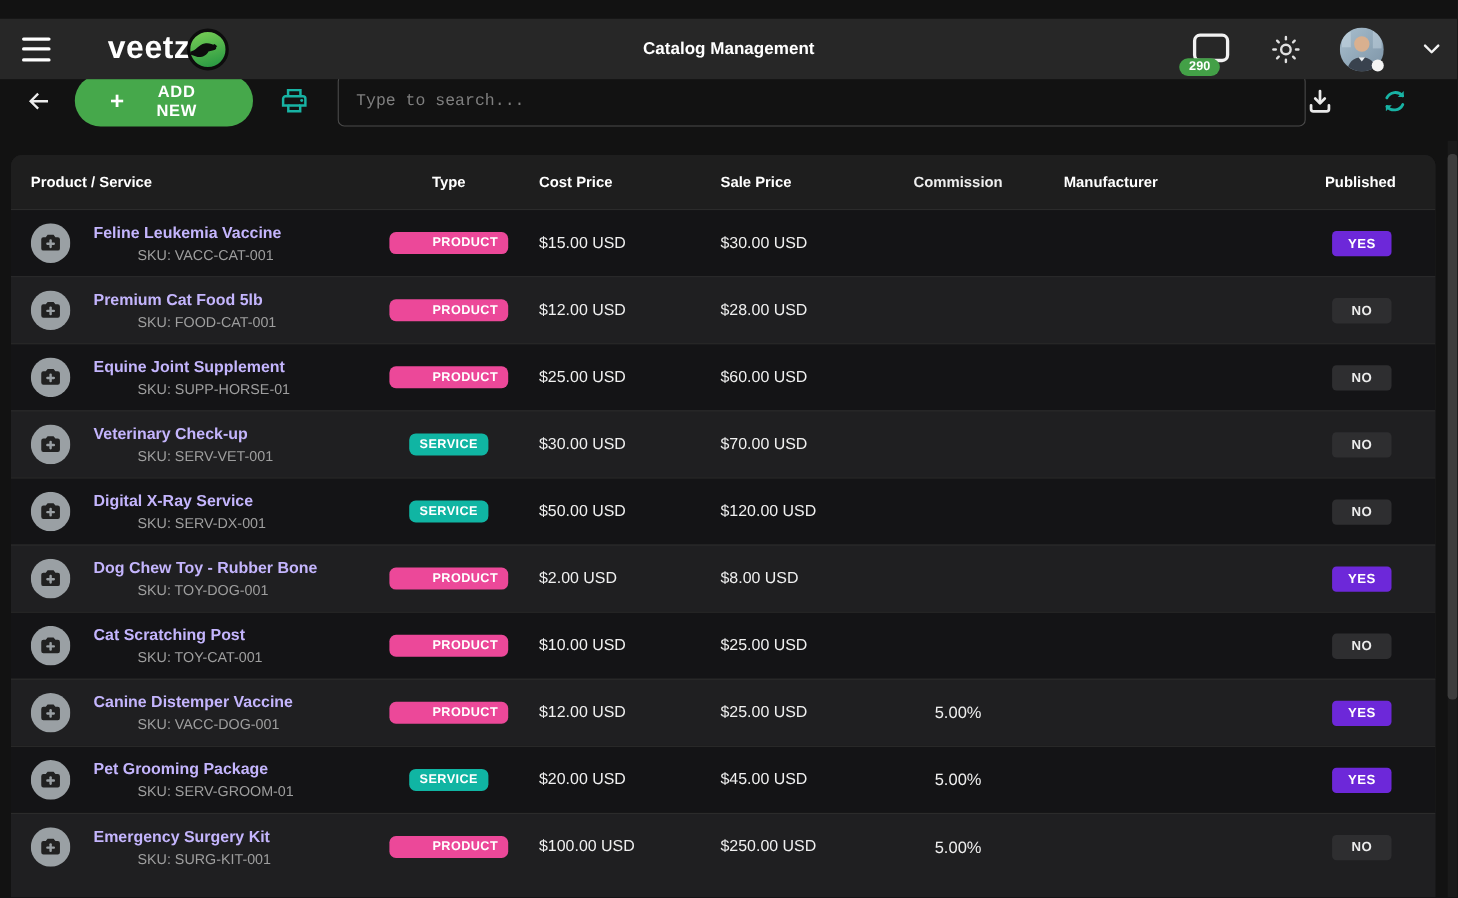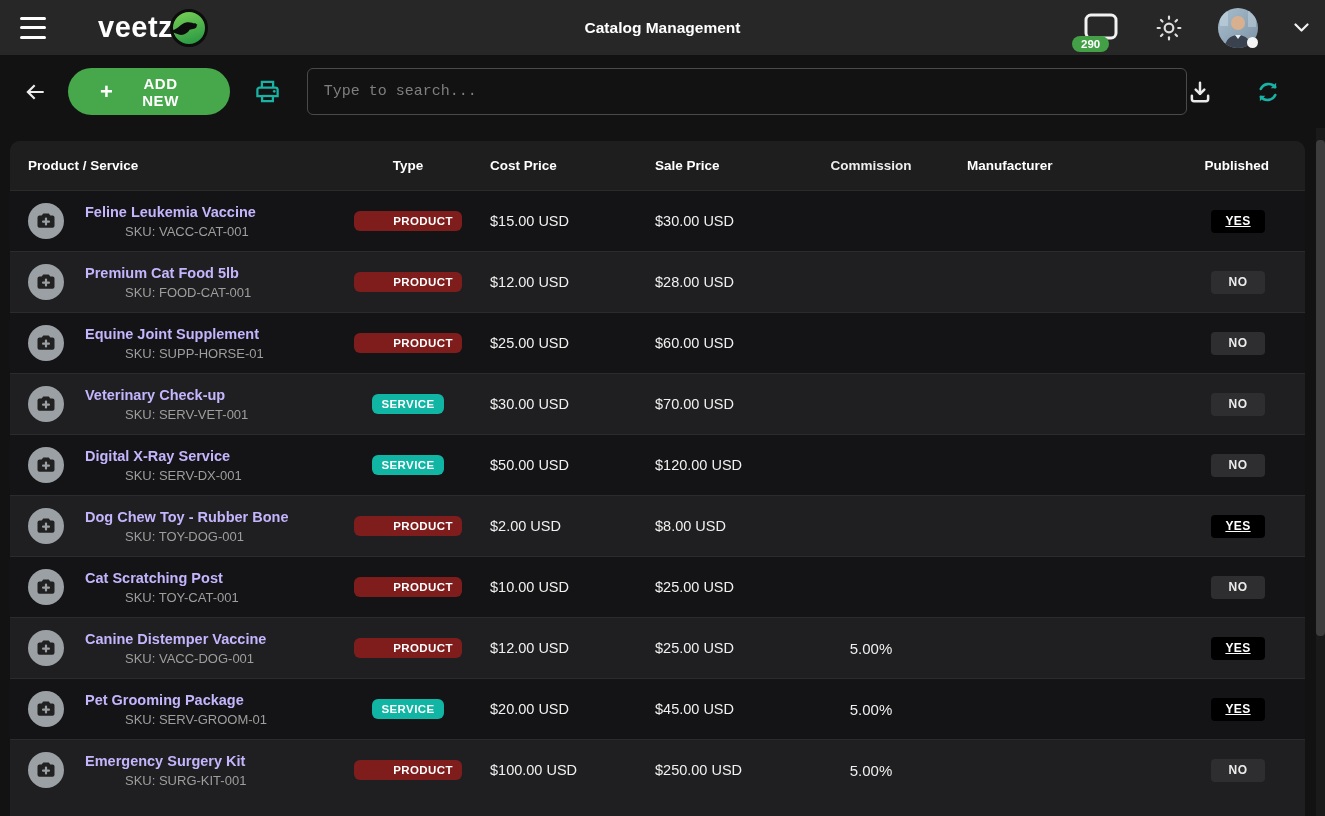--- a/index.html
+++ b/index.html
@@ -1,21 +1,21 @@
 <!DOCTYPE html>
 <html><head>
 <meta charset="utf-8">
 <style>
   * { margin:0; padding:0; box-sizing:border-box; }
   html,body { width:1325px; height:816px; background:#121212; overflow:hidden;
     font-family:"Liberation Sans", sans-serif; color:#f2f2f2; }
   .page { position:relative; width:1325px; height:816px; }
 
   
-  .topbar { position:absolute; top:0; left:0; width:100%; height:55px;
+  .topbar { position:absolute; top:17px; left:0; width:100%; height:55px;
     background:#272727; display:flex; align-items:center; padding:0 16px; z-index:5; }
   .hamburger { width:30px; height:22px; display:flex; flex-direction:column;
     justify-content:space-between; cursor:pointer; margin-left:4px; }
   .hamburger span { display:block; width:26px; height:3px; background:#ffffff; border-radius:2px; }
   .brand { display:flex; align-items:center; margin-left:48px; cursor:pointer; }
   .brand-text { font-size:29px; font-weight:600; letter-spacing:0.5px; color:#ffffff; }
   .brand-icon { margin-left:-4px; width:40px; height:40px; }
   .page-title { position:absolute; left:50%; transform:translateX(-50%);
     font-size:15.5px; font-weight:bold; color:#ffffff; }
   .topbar-right { margin-left:auto; display:flex; align-items:center; gap:36px; }
@@ -54,25 +54,25 @@
   .c-cost, .c-sale { padding-left:34px; }
   .c-comm { text-align:center; font-size:15px; color:#eeeeee; }
   .c-mfr { padding-left:26px; color:#cccccc; font-size:14px; }
   .c-pub { display:flex; justify-content:flex-end; padding-right:40px; }
   .h-pub { text-align:right; padding-right:36px; }
   .name-block .pname { font-size:14.5px; font-weight:bold; color:#c4b5fd; line-height:1.25; }
   .name-block .sku { font-size:13px; color:#9e9e9e; margin-top:2px;margin-left:40px; }
   .price { font-size:14.5px; color:#f0f0f0; }
   .type-badge { font-size:11.5px; font-weight:bold; color:#fff; letter-spacing:0.4px;
     padding:4px 9px; border-radius:6px; }
-  .type-badge.product { background:#7f1d1d;padding-left:39px; }
+  .type-badge.product { background:#ec4899;padding-left:39px; }
   .type-badge.service { background:#10b5a3; }
   .pub-badge { width:54px; height:23px; border-radius:4px; display:flex; align-items:center;
     justify-content:center; font-size:12px; font-weight:bold; letter-spacing:0.4px; }
-  .pub-badge.yes { background:#000000; color:#ffffff;text-decoration:underline; }
+  .pub-badge.yes { background:#6d28d9; color:#ffffff; }
   .pub-badge.no { background:#2e2e30; color:#ececec; }
   .ph-icon { flex:0 0 36px; }
 
   
   .scrollbar { position:absolute; right:0; top:128px; width:9px; height:688px; background:#1a1a1a; }
   .scroll-thumb { position:absolute; top:12px; left:0; width:9px; height:496px;
     background:#3d3d3d; border-radius:4px; cursor:grab; }
 </style>
 </head>
 <body>

